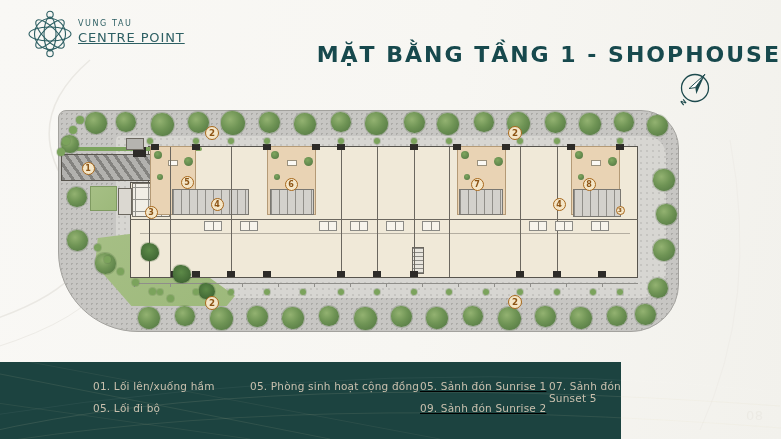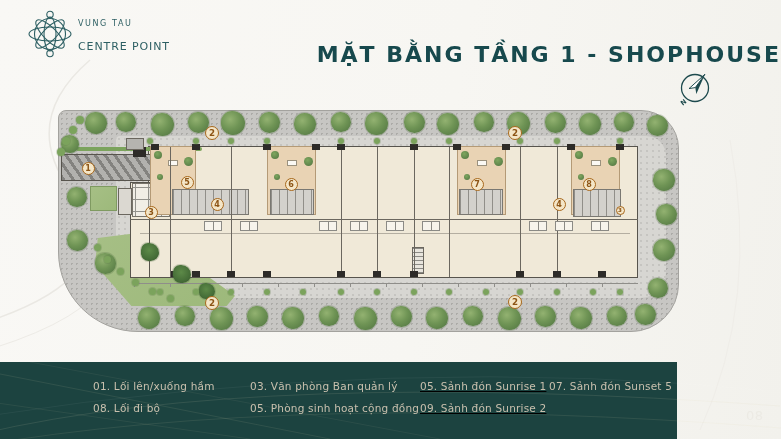--- a/index.html
+++ b/index.html
@@ -11,21 +11,21 @@
   }
   *{margin:0;padding:0;box-sizing:border-box;}
   html,body{width:781px;height:439px;}
   body{font-family:"DejaVu Sans","Liberation Sans",sans-serif;background:#e9e8e4;}
   #page{position:relative;width:781px;height:439px;background:linear-gradient(100deg,#f9f8f5 0%,var(--page-bg) 55%,#f2f1ec 100%);overflow:hidden;}
 
   
   .logo{position:absolute;left:24px;top:8px;}
   .brand-text{position:absolute;left:78px;top:19px;color:var(--brand);}
   .brand-l1{font-size:8px;letter-spacing:1.6px;}
-  .brand-l2{font-size:11px;letter-spacing:.9px;margin-top:12px;}
+  .brand-l2{font-size:13px;letter-spacing:.9px;margin-top:2px;text-decoration:underline;}
   .page-title{position:absolute;left:0;right:0;top:42px;text-align:right;color:var(--teal);
     font-size:22px;font-weight:700;letter-spacing:2px;}
   .compass{position:absolute;left:672px;top:66px;}
   .page-num{position:absolute;left:746px;top:408px;color:#eceae4;font-size:13px;letter-spacing:.5px;}
 
   
   .paved-ring{position:absolute;left:58px;top:110px;width:621px;height:222px;
     background-color:var(--paving);
     background-image:radial-gradient(rgba(110,110,106,.30) 1px,transparent 1px);
     background-size:5px 5px;border:1px solid #a3a29e;border-radius:8px 38px 48px 80px;}
@@ -71,21 +71,21 @@
   .plant{position:absolute;border-radius:50%;background:radial-gradient(circle at 40% 35%,#7fa75f,#4f7340);}
   .table{position:absolute;width:10px;height:6px;background:#fbf9f4;border:1px solid #9a917e;}
   .core{position:absolute;background:var(--core);border:1px solid #7a7872;
     background-image:repeating-linear-gradient(90deg,rgba(90,88,82,.55) 0 1px,transparent 1px 8px);}
   .fixture{position:absolute;width:18px;height:10px;background:#f7f4ec;border:1px solid #8b8a85;
     background-image:linear-gradient(90deg,transparent 8px,#8b8a85 8px,#8b8a85 9px,transparent 9px);}
   .marker{position:absolute;border-radius:50%;background:var(--marker-bg);border:1px solid var(--marker-bd);
     color:var(--marker-tx);font-weight:700;text-align:center;}
 
   
-  .legend-panel{position:absolute;left:0;top:362px;width:677px;height:77px;background:var(--legend-bg);}
+  .legend-panel{position:absolute;left:0;top:362px;width:621px;height:77px;background:var(--legend-bg);}
   .legend-col{position:absolute;top:18px;}
   .legend-col .legend-item{display:block;font-size:10.5px;letter-spacing:.2px;color:var(--legend-text);margin-bottom:10px;}
   .deco{position:absolute;left:0;top:0;pointer-events:none;}
 </style>
 </head>
 <body>
 
 <div id="page">
 
   <svg class="deco" width="781" height="439">
@@ -298,24 +298,23 @@
       <path d="M -20 72 Q 260 6 780 44" fill="none" stroke="rgba(226,213,180,0.12)" stroke-width="1"></path>
       <path d="M -30 85 Q 300 28 781 66" fill="none" stroke="rgba(226,213,180,0.10)" stroke-width="1"></path>
       <path d="M -10 10 L 330 77" fill="none" stroke="rgba(226,213,180,0.10)" stroke-width="1"></path>
       <path d="M -10 40 L 250 77" fill="none" stroke="rgba(226,213,180,0.08)" stroke-width="1"></path>
       <path d="M 30 0 L 440 77" fill="none" stroke="rgba(226,213,180,0.07)" stroke-width="1"></path>
       <path d="M -20 55 Q 400 -10 781 30" fill="none" stroke="rgba(255,255,255,0.05)" stroke-width="1"></path>
     </svg>
     <div id="legend-cols">
         <div class="legend-col" style="left: 93px;">
           <span class="legend-item">01. Lối lên/xuống hầm</span>
-          <span class="legend-item">08. Lối đi bộ</span>
+          <span class="legend-item">05. Lối đi bộ</span>
         </div>
         <div class="legend-col" style="left: 250px;">
-          <span class="legend-item">03. Văn phòng Ban quản lý</span>
           <span class="legend-item">05. Phòng sinh hoạt cộng đồng</span>
         </div>
         <div class="legend-col" style="left: 420px; text-decoration: underline;">
           <span class="legend-item">05. Sảnh đón Sunrise 1</span>
           <span class="legend-item">09. Sảnh đón Sunrise 2</span>
         </div>
         <div class="legend-col" style="left: 549px;">
           <span class="legend-item">07. Sảnh đón Sunset 5</span>
         </div>
       </div>

